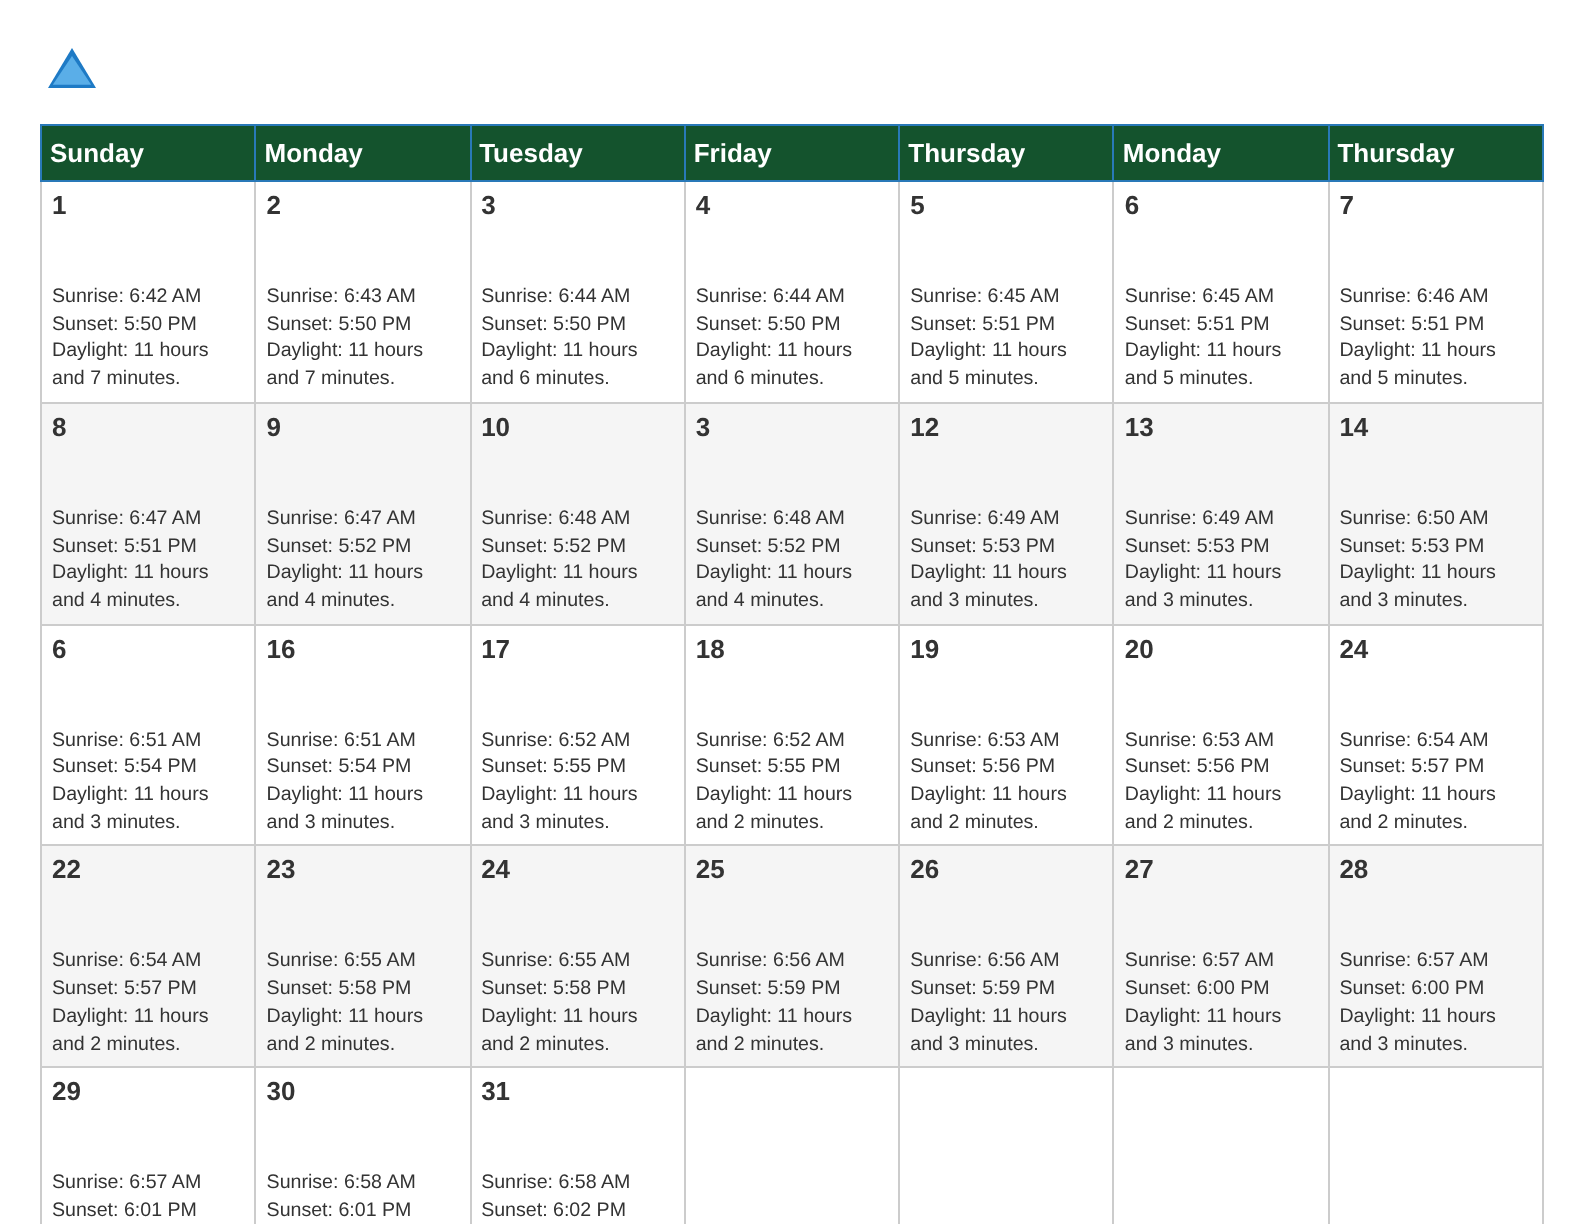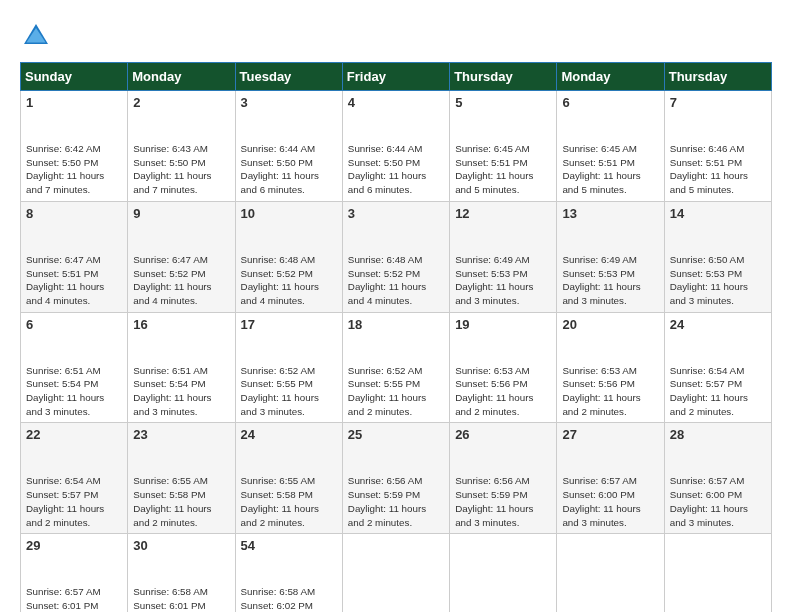--- a/index.html
+++ b/index.html
@@ -252,21 +252,21 @@
       <tr>
         <td>
           <span class="day-num">29</span>
           <div class="day-info">Sunrise: 6:57 AM<br>Sunset: 6:01 PM<br>Daylight: 11 hours and 3 minutes.</div>
         </td>
         <td>
           <span class="day-num">30</span>
           <div class="day-info">Sunrise: 6:58 AM<br>Sunset: 6:01 PM<br>Daylight: 11 hours and 3 minutes.</div>
         </td>
         <td>
-          <span class="day-num">54</span>
+          <span class="day-num">31</span>
           <div class="day-info">Sunrise: 6:58 AM<br>Sunset: 6:02 PM<br>Daylight: 11 hours and 3 minutes.</div>
         </td>
         <td class="empty-cell"></td>
         <td class="empty-cell"></td>
         <td class="empty-cell"></td>
         <td class="empty-cell"></td>
       </tr>
     </tbody>
 </table>
 

